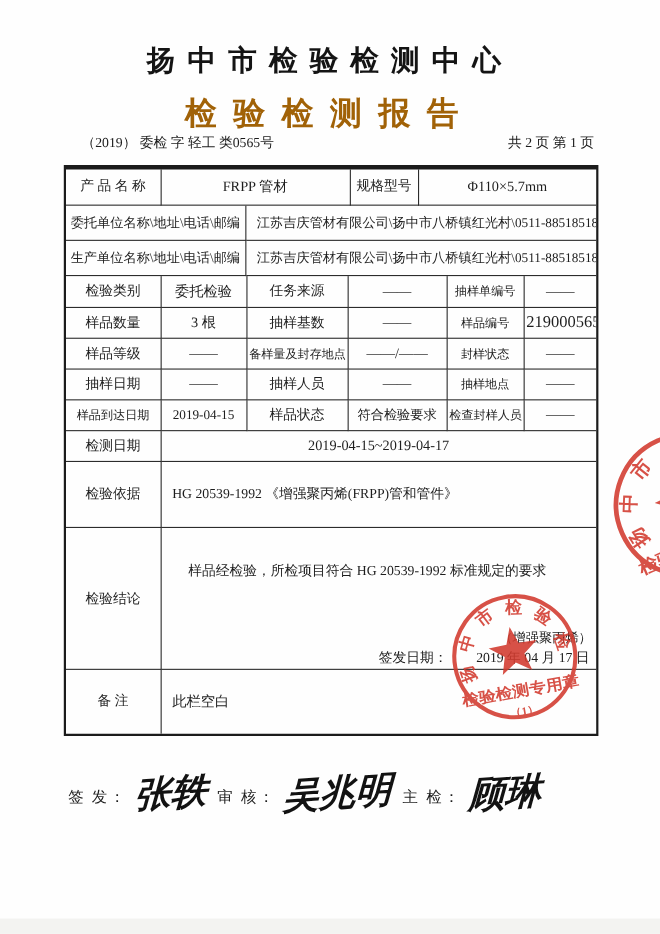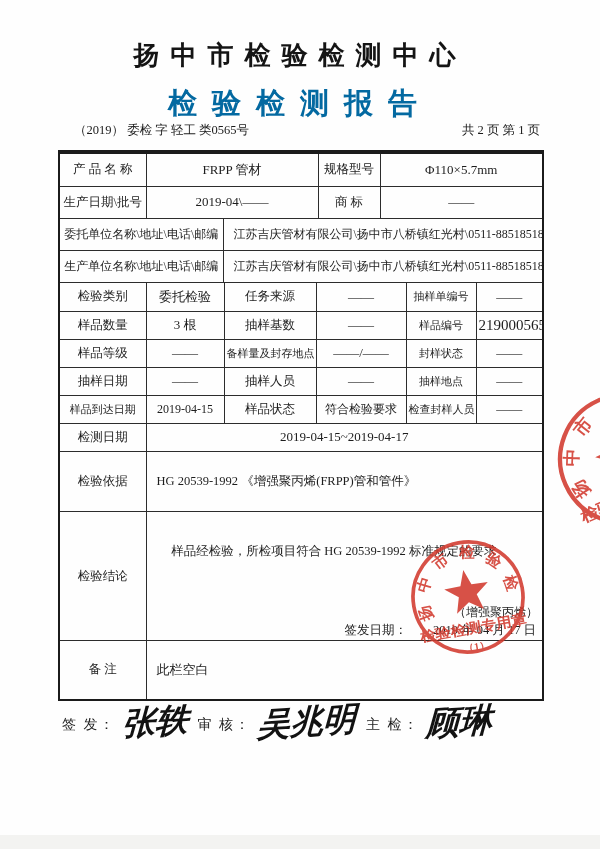--- a/index.html
+++ b/index.html
@@ -10,21 +10,21 @@
   }
   
   .org-name {
     position:absolute; top:38px; left:0; width:100%;
     text-align:center; font-size:26px; font-weight:bold; letter-spacing:11px;
     color:#141414; white-space:nowrap;
   }
   .report-title {
     position:absolute; top:84px; left:0; width:100%;
     text-align:center; font-size:29px; font-weight:bold; letter-spacing:15px;
-    color:#0369a1; white-space:nowrap;
+    color:#a16207; white-space:nowrap;
   }
   .report-meta {
     position:absolute; top:122px; left:74px; width:466px;
     display:flex; justify-content:space-between;
     font-size:12.5px; color:#1a1a1a;align-items:center;
   }
   
   .doc-table {
     position:absolute; left:58px; top:150px; width:482px;
     border:2px solid #1b1b1b; border-top-width:4px; background:#fefefe;
@@ -95,26 +95,20 @@
           <col style="width:62px">
           <col style="width:162px">
         </colgroup>
       <tbody>
           <tr style="height:32px">
         <td class="lbl">产 品 名 称</td>
         <td>FRPP 管材</td>
         <td class="lbl">规格型号</td>
         <td>Φ110×5.7mm</td>
       </tr>
-      <tr style="height:32px">
-        <td class="lbl">生产日期\批号</td>
-        <td>2019-04\——</td>
-        <td class="lbl">商    标</td>
-        <td>——</td>
-      </tr>
     </tbody>
       </table>
 
     <table>
       <colgroup>
           <col style="width:163px">
           <col style="width:319px">
         </colgroup>
       <tbody>
           <tr style="height:32px">

